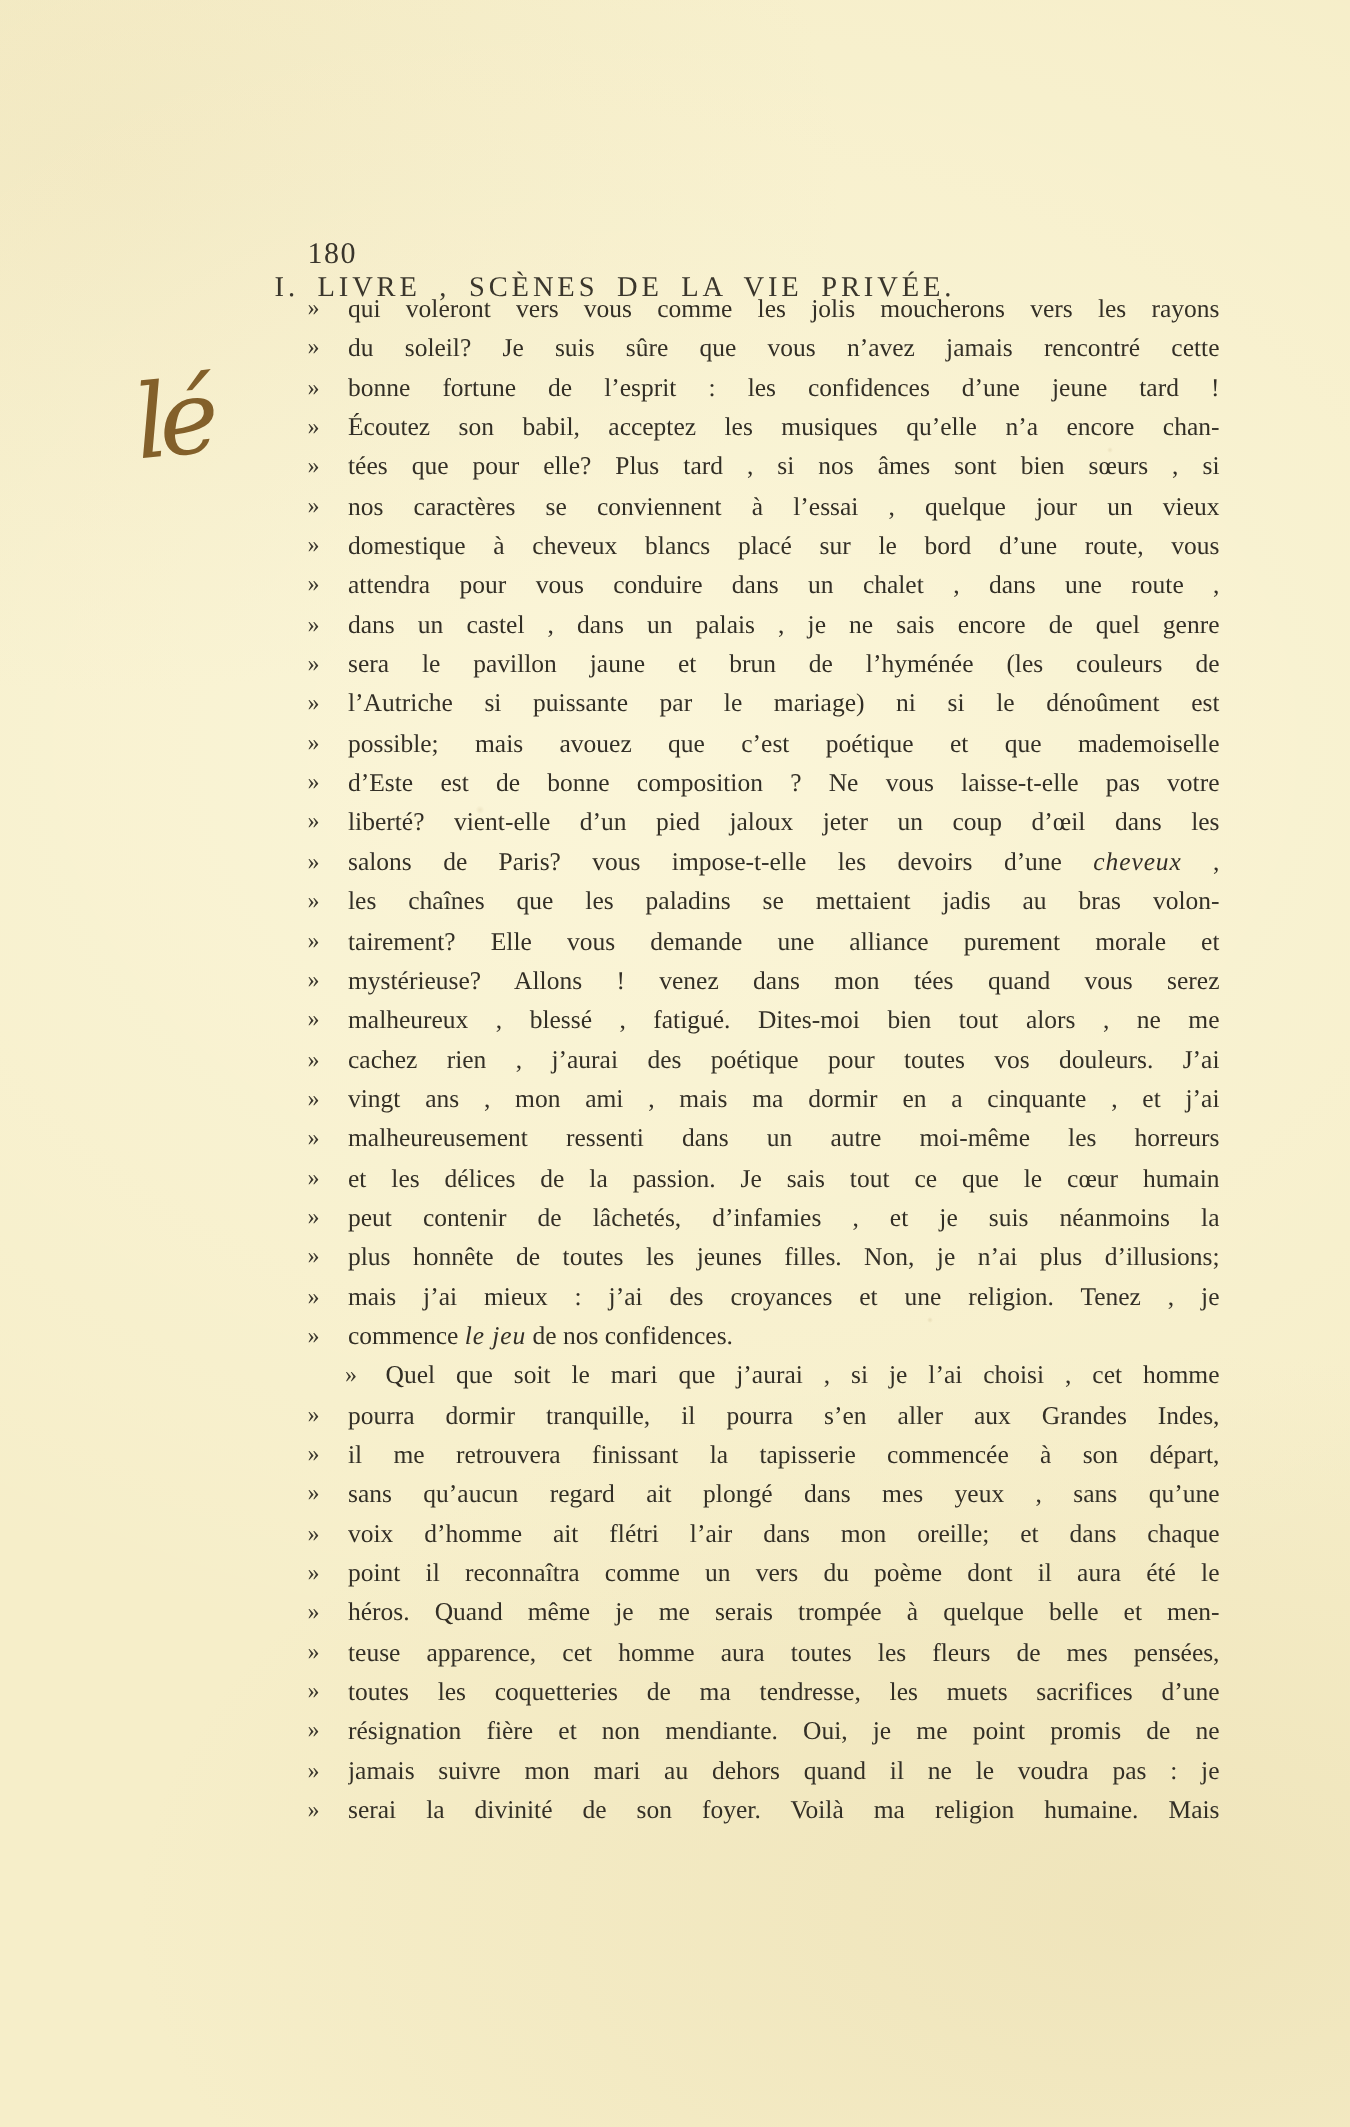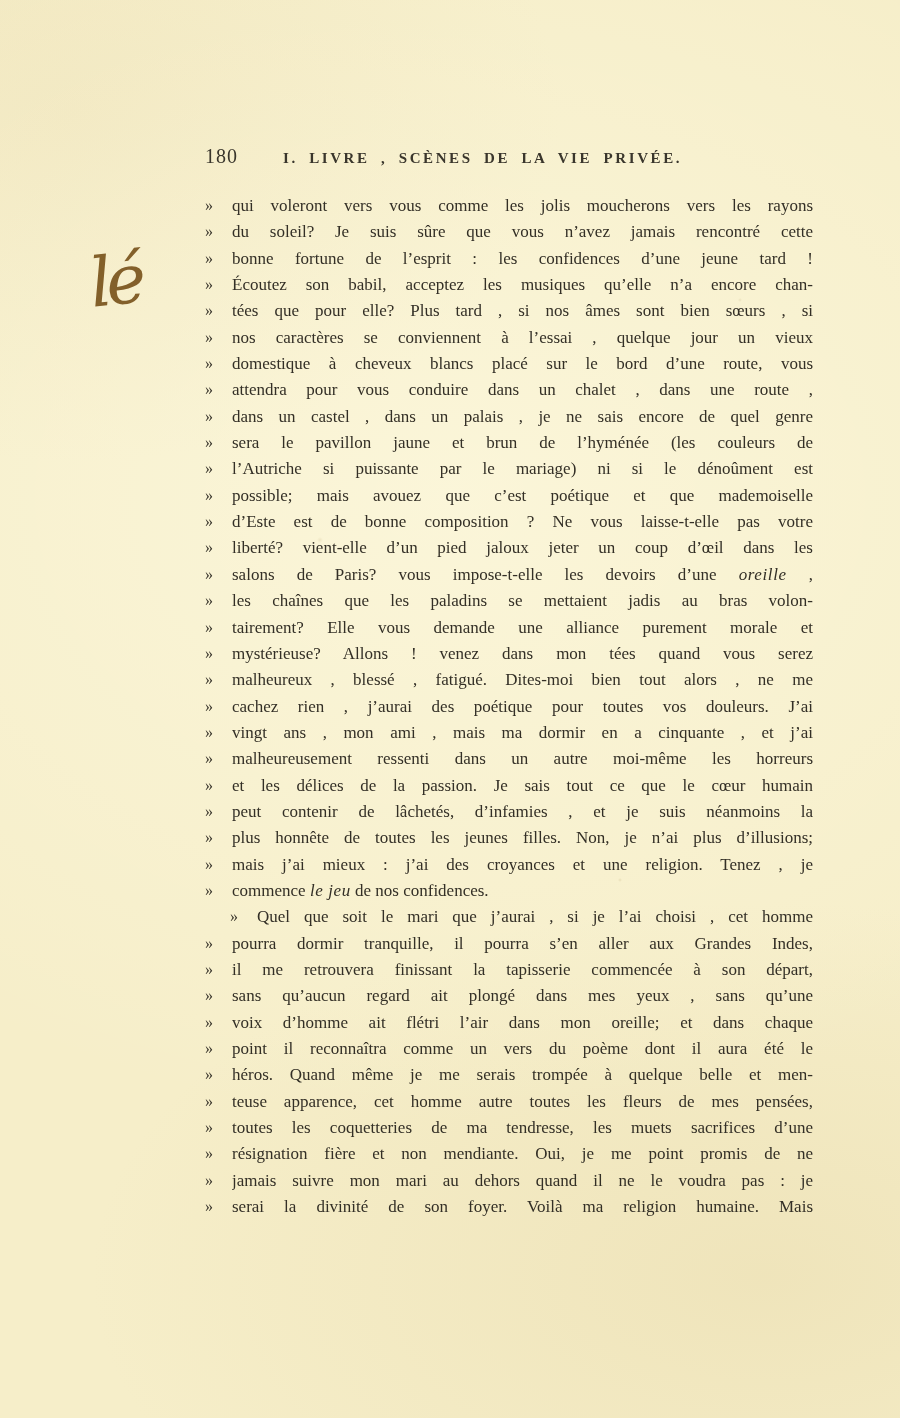--- a/index.html
+++ b/index.html
@@ -14,35 +14,35 @@
       radial-gradient(ellipse 700px 500px at 8% 8%, rgba(230,215,168,0.30), rgba(230,215,168,0) 70%),
       radial-gradient(circle 3px at 320px 540px, rgba(186,160,104,0.35), rgba(186,160,104,0) 100%),
       radial-gradient(circle 2px at 620px 880px, rgba(186,160,104,0.30), rgba(186,160,104,0) 100%),
       radial-gradient(circle 2px at 740px 300px, rgba(186,160,104,0.30), rgba(186,160,104,0) 100%);
     font-family: "Liberation Serif", "DejaVu Serif", serif;
     color: #332f26;
   }
 
   .page-header {
     position: absolute;
-    left: 205px; top: 145px; width: 610px;
-    display: flex; align-items: baseline;
+    left: 205px; top: 158px; width: 610px;
+    display: flex; align-items: baseline; flex-direction: column;
   }
   .page-number {
     font-size: 20px;
     letter-spacing: 1px;
     color: #3a362c;
     width: 100px;
     flex: none;
   }
   .running-title {
     flex: 1;
     text-align: left;
-    font-size: 15px;
-    font-weight: bold;
+    font-size: 19px;
+    font-weight: normal;
     letter-spacing: 2.6px;
     word-spacing: 5px;
     color: #3a362c;
     transform: translateX(-22px);
     white-space: nowrap;
   }
 
   .text-block {
     position: absolute;
     left: 205px; top: 193px; width: 608px;
@@ -144,21 +144,21 @@
     <div class="line">
       <span class="qm">»</span>
       <span class="lt"><span>d’Este est de bonne composition ? Ne vous laisse-t-elle pas votre</span></span>
     </div>
     <div class="line">
       <span class="qm">»</span>
       <span class="lt"><span>liberté? vient-elle d’un pied jaloux jeter un coup d’œil dans les</span></span>
     </div>
     <div class="line">
       <span class="qm">»</span>
-      <span class="lt"><span>salons de Paris? vous impose-t-elle les devoirs d’une </span><span class="it">oreille</span><span> ,</span></span>
+      <span class="lt"><span>salons de Paris? vous impose-t-elle les devoirs d’une </span><span class="it">cheveux</span><span> ,</span></span>
     </div>
     <div class="line">
       <span class="qm">»</span>
       <span class="lt"><span>les chaînes que les paladins se mettaient jadis au bras volon-</span></span>
     </div>
     <div class="line">
       <span class="qm">»</span>
       <span class="lt"><span>tairement? Elle vous demande une alliance purement morale et</span></span>
     </div>
     <div class="line">
@@ -224,21 +224,21 @@
     <div class="line">
       <span class="qm">»</span>
       <span class="lt"><span>point il reconnaîtra comme un vers du poème dont il aura été le</span></span>
     </div>
     <div class="line">
       <span class="qm">»</span>
       <span class="lt"><span>héros. Quand même je me serais trompée à quelque belle et men-</span></span>
     </div>
     <div class="line">
       <span class="qm">»</span>
-      <span class="lt"><span>teuse apparence, cet homme autre toutes les fleurs de mes pensées,</span></span>
+      <span class="lt"><span>teuse apparence, cet homme aura toutes les fleurs de mes pensées,</span></span>
     </div>
     <div class="line">
       <span class="qm">»</span>
       <span class="lt"><span>toutes les coquetteries de ma tendresse, les muets sacrifices d’une</span></span>
     </div>
     <div class="line">
       <span class="qm">»</span>
       <span class="lt"><span>résignation fière et non mendiante. Oui, je me point promis de ne</span></span>
     </div>
     <div class="line">

